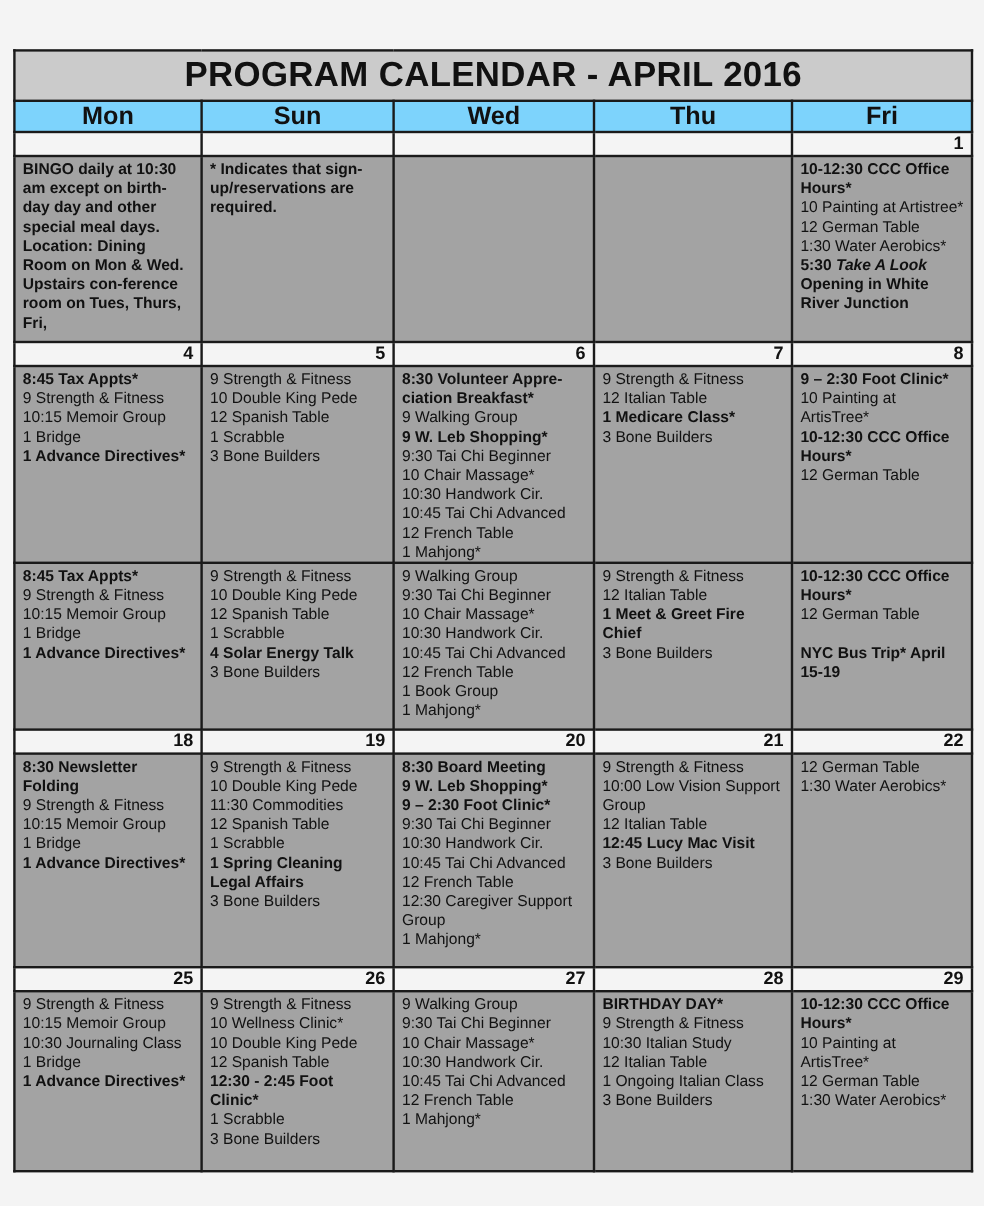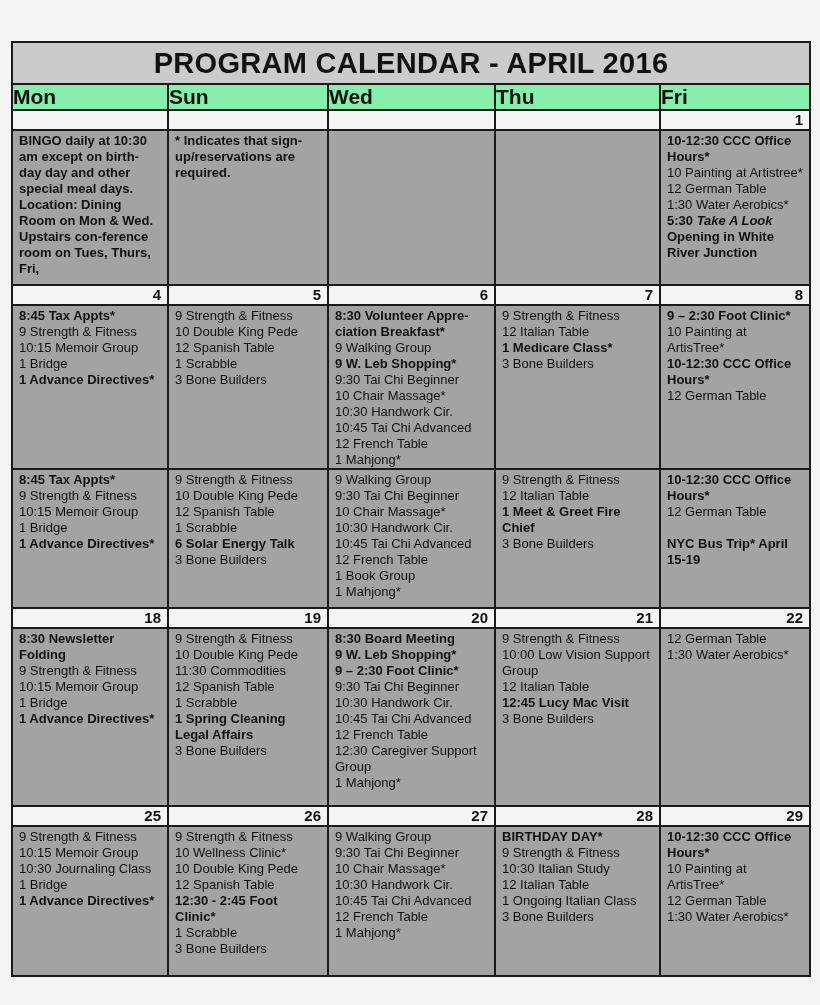--- a/index.html
+++ b/index.html
@@ -29,23 +29,23 @@
       background: #cbcbcb;
       height: 40px;
       text-align: center;
       vertical-align: middle !important;
       font-weight: bold;
       font-size: 29px;
       letter-spacing: 0.3px;
       line-height: 40px;
     }
     .dow {
-      background: #86efac;
+      background: #7dd3fc;
       height: 24px;
-      text-align: left;
+      text-align: center;
       vertical-align: middle !important;
       font-weight: bold;
       font-size: 21px;
       line-height: 24px;
       margin-left: 44px;
     }
     .datecell {
       height: 18px;
       text-align: right;
       font-weight: bold;
@@ -170,21 +170,21 @@
           <span class="ev">9 Strength &amp; Fitness</span>
           <span class="ev">10:15 Memoir Group</span>
           <span class="ev">1 Bridge</span>
           <span class="ev b">1 Advance Directives*</span>
         </td>
         <td class="body-cell">
           <span class="ev">9 Strength &amp; Fitness</span>
           <span class="ev">10 Double King Pede</span>
           <span class="ev">12 Spanish Table</span>
           <span class="ev">1 Scrabble</span>
-          <span class="ev b">6 Solar Energy Talk</span>
+          <span class="ev b">4 Solar Energy Talk</span>
           <span class="ev">3 Bone Builders</span>
         </td>
         <td class="body-cell">
           <span class="ev">9 Walking Group</span>
           <span class="ev">9:30 Tai Chi Beginner</span>
           <span class="ev">10 Chair Massage*</span>
           <span class="ev">10:30 Handwork Cir.</span>
           <span class="ev">10:45 Tai Chi Advanced</span>
           <span class="ev">12 French Table</span>
           <span class="ev">1 Book Group</span>

